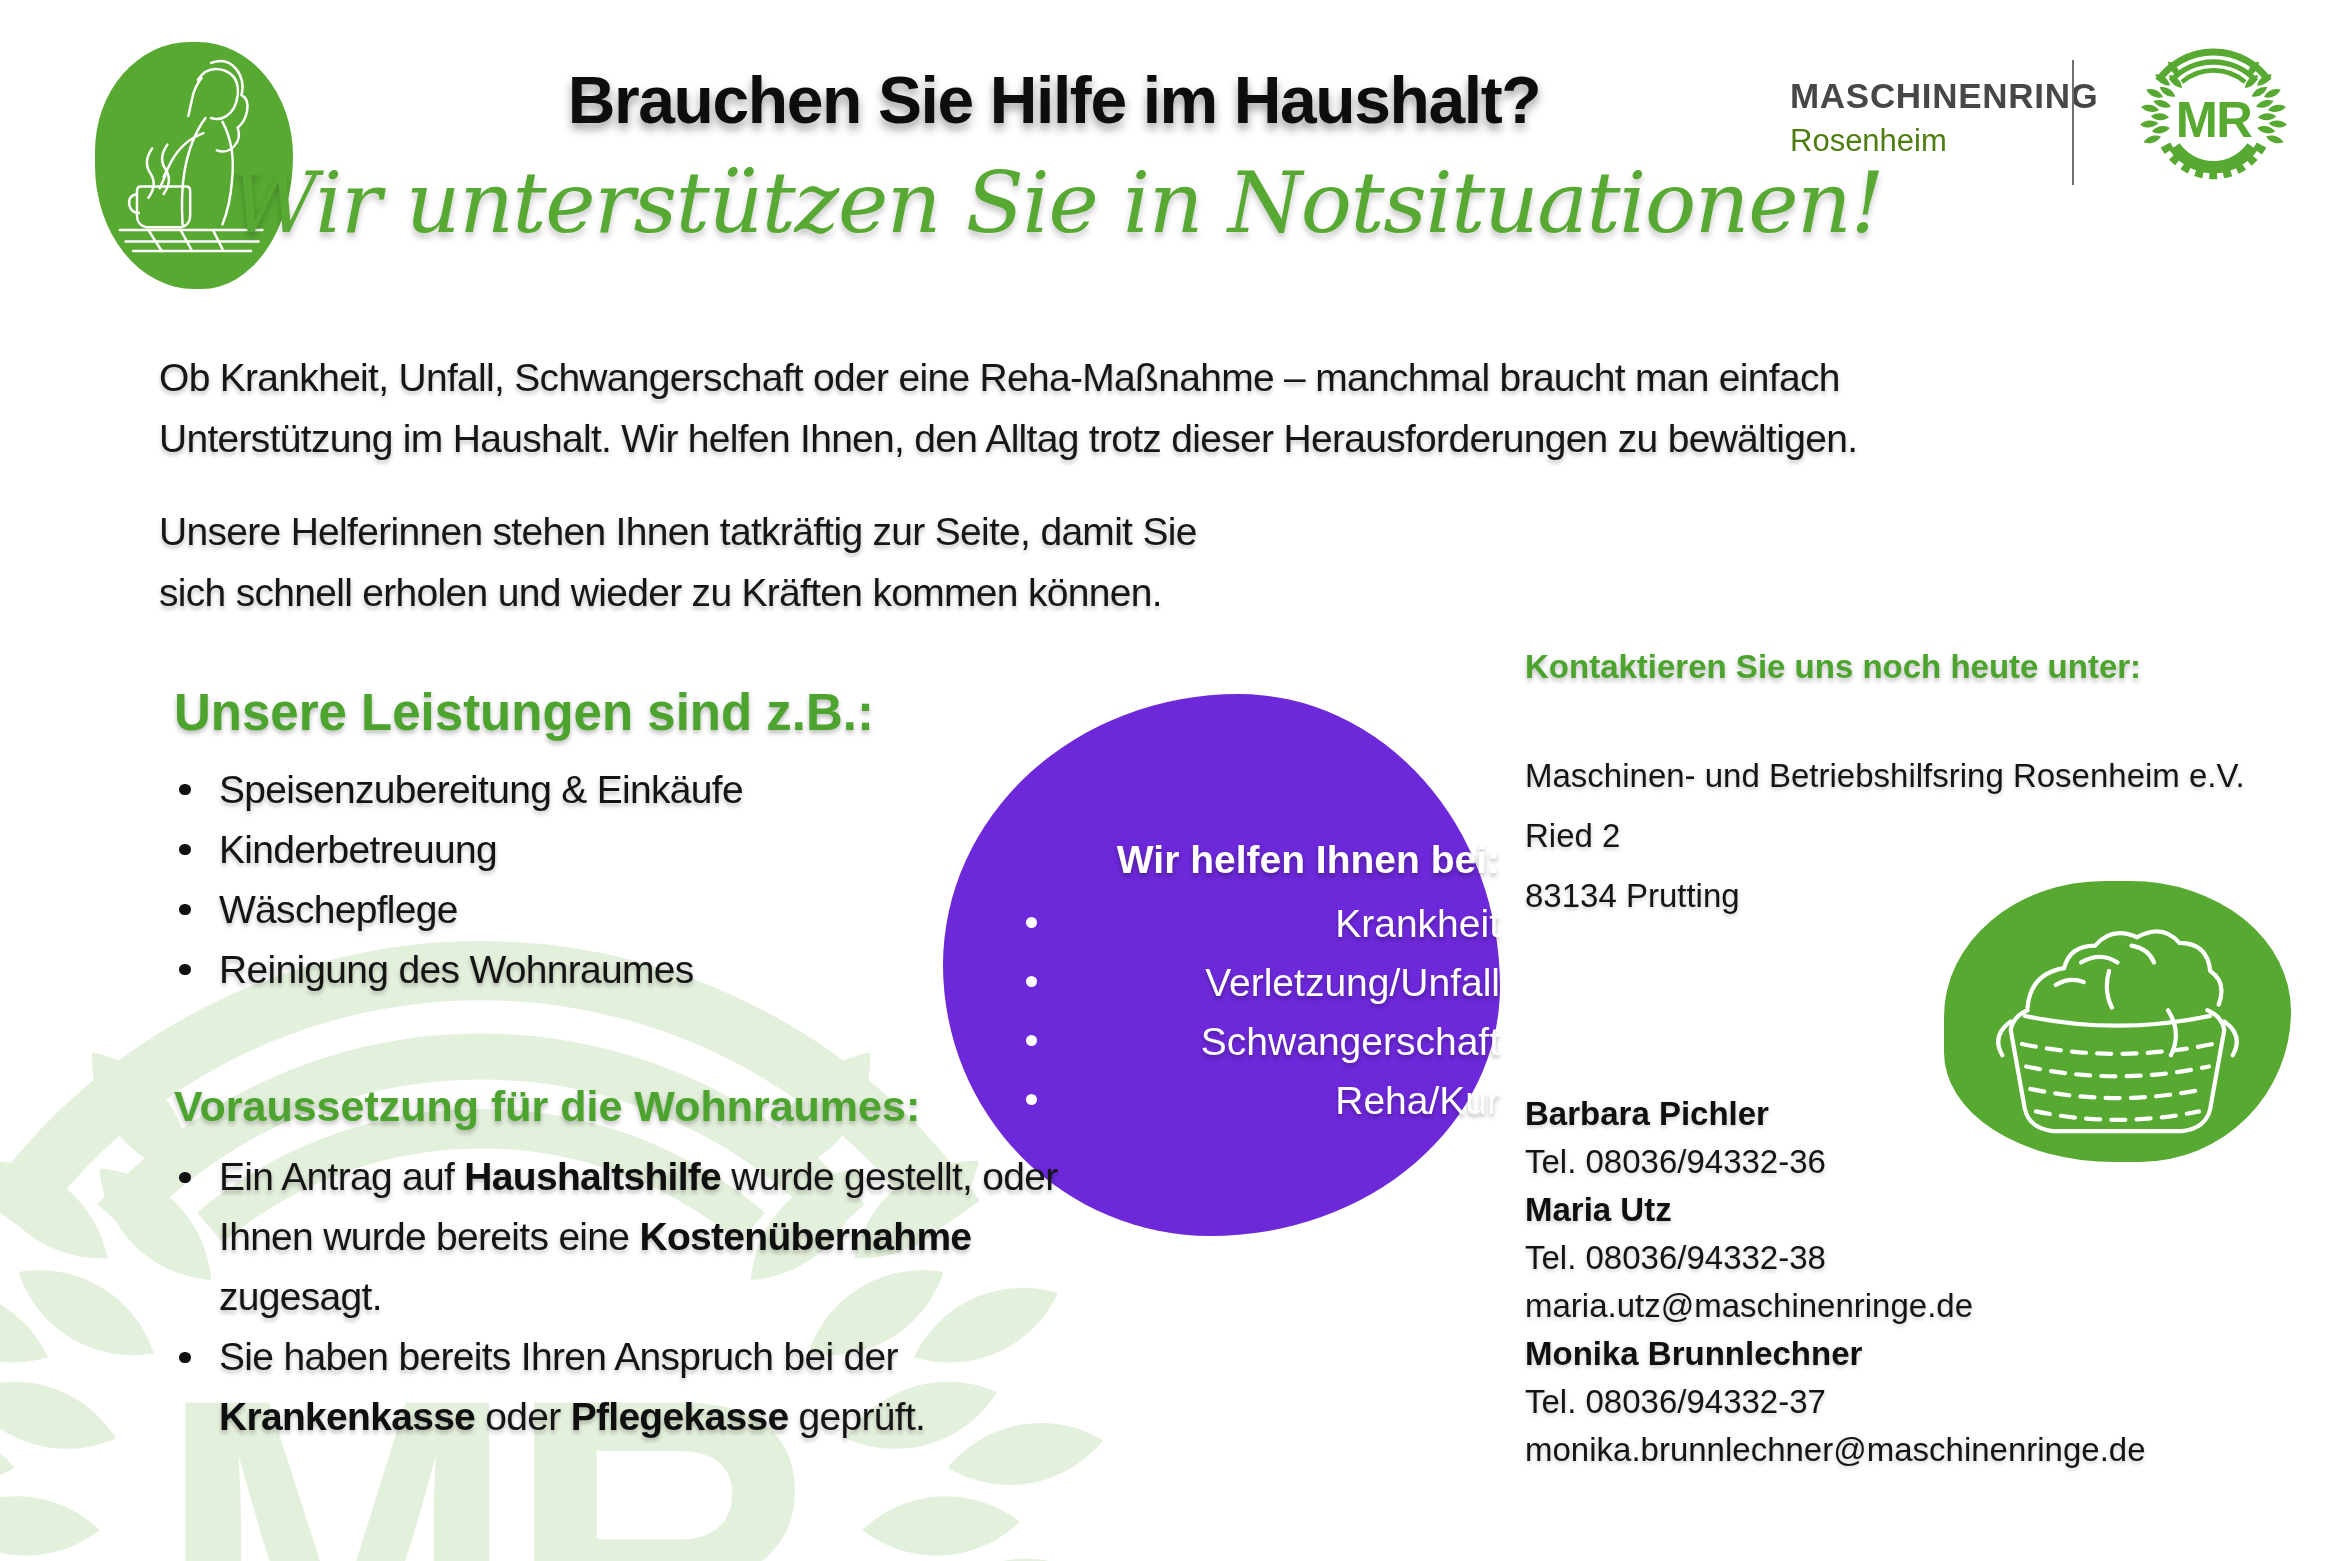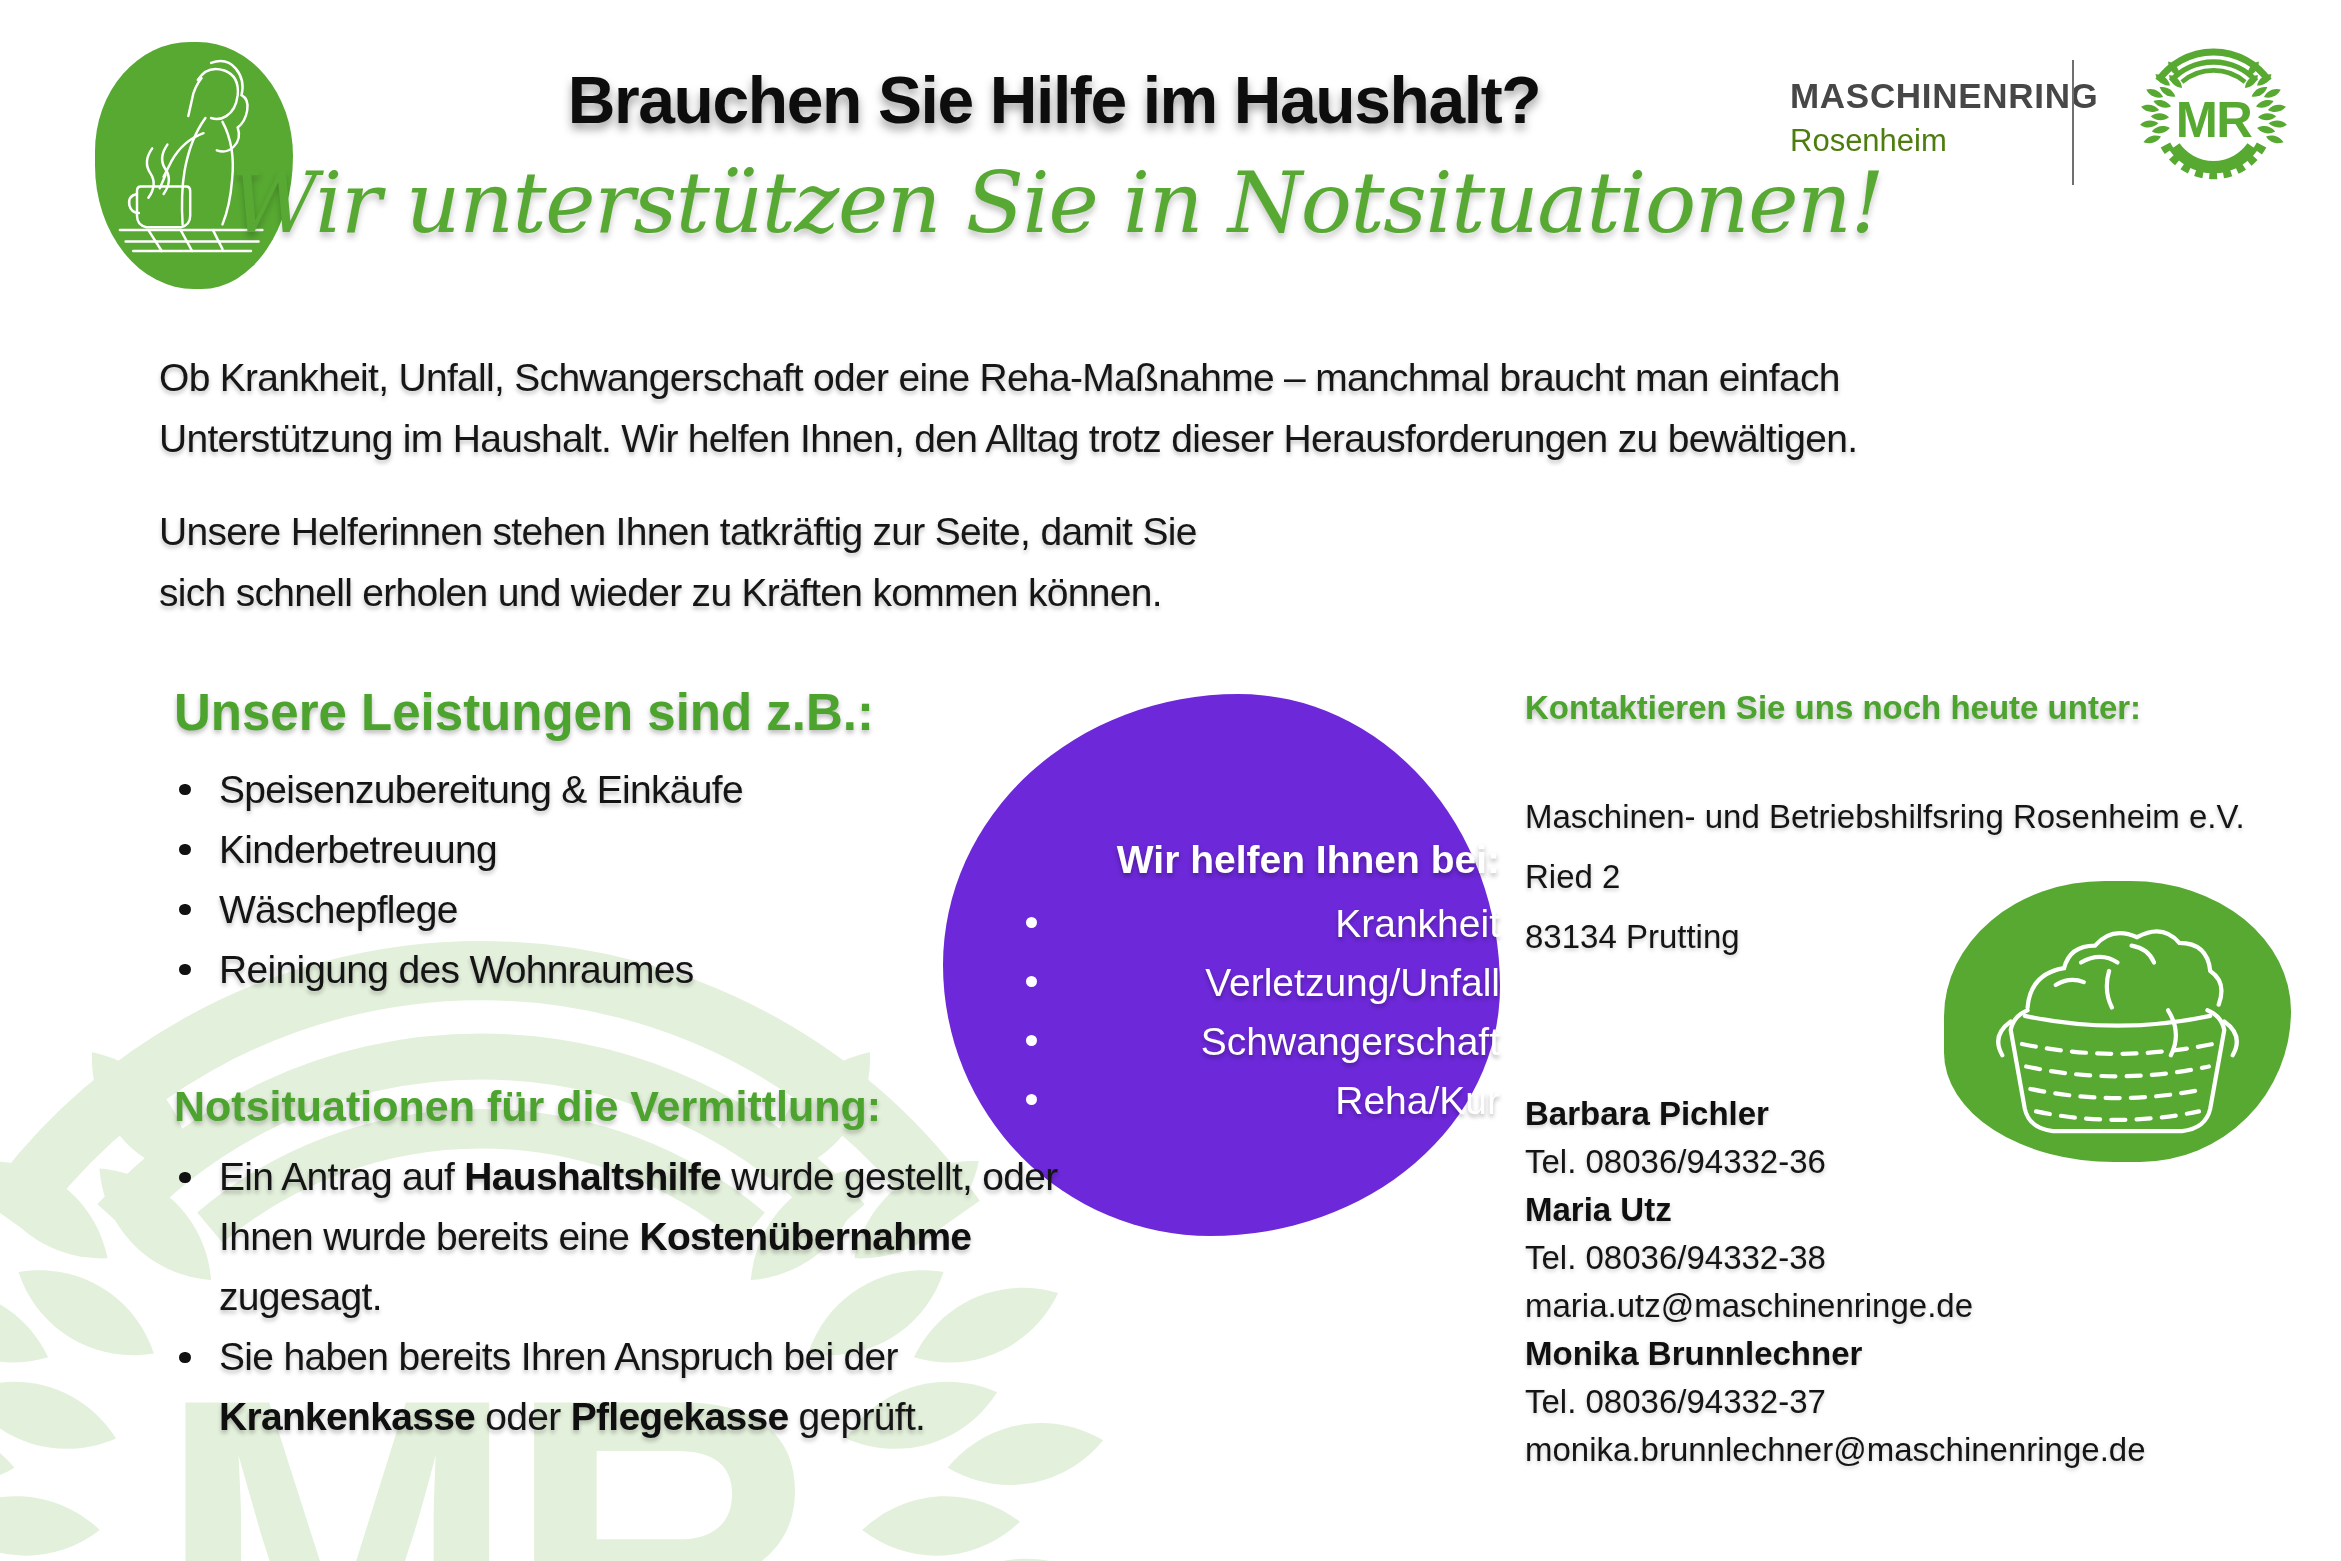--- a/index.html
+++ b/index.html
@@ -57,21 +57,21 @@
   .help-list li::before { content:""; position:absolute; left:6.8px; top:23px; width:11px; height:11px;
                           border-radius:50%; background:#fff; }
 
   
   .requirements { left:174px; top:1082px; }
   .requirements .h-green { font-size:43px; }
   .req-list { margin-top:16.3px; }
   .req-list li b { color:#0f0f0f; }
 
   
-  .contact { left:1525px; top:689px; }
+  .contact { left:1525px; top:648px; }
   .contact .h-green { font-size:33px; }
   .address { margin-top:60px; font-size:33px; line-height:60px; color:#141414;
              text-shadow:0 2px 4.1px rgba(0,0,0,.22); }
   .address span { display:block; white-space:nowrap; }
 
   .laundry-blob { left:1944px; top:881px; width:347px; height:281px; background:#57a932;
                   border-radius:50% 50% 47% 53% / 52% 50% 58% 42%; overflow:hidden; }
   .laundry-blob svg { width:100%; height:100%; }
 
   .partners { left:1525px; top:1079px; }
@@ -185,21 +185,21 @@
       <div class="help-heading">Wir helfen Ihnen bei:</div>
       <ul class="help-list">
         <li>Krankheit</li>
         <li>Verletzung/Unfall</li>
         <li>Schwangerschaft</li>
         <li>Reha/Kur</li>
       </ul>
     </div>
 
     <div class="abs requirements">
-      <div class="h-green">Notsituationen für die Vermittlung:</div>
+      <div class="h-green">Voraussetzung für die Wohnraumes:</div>
       <ul class="dot-list req-list">
         <li>
             <span style="display:block"><span>Ein Antrag auf </span><b>Haushaltshilfe</b><span> wurde gestellt, oder</span></span>
             <span style="display:block"><span>Ihnen wurde bereits eine </span><b>Kostenübernahme</b></span>
             <span style="display:block"><span>zugesagt.</span></span>
           </li>
         <li>
             <span style="display:block"><span>Sie haben bereits Ihren Anspruch bei der</span></span>
             <span style="display:block"><b>Krankenkasse</b><span> oder </span><b>Pflegekasse</b><span> geprüft.</span></span>
           </li>

